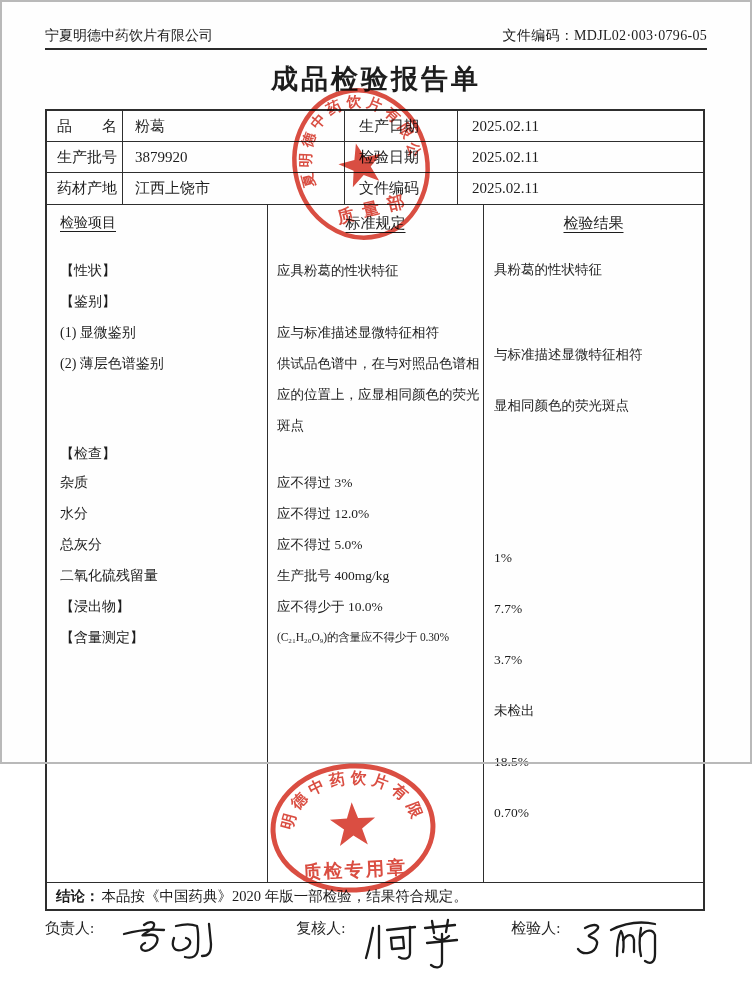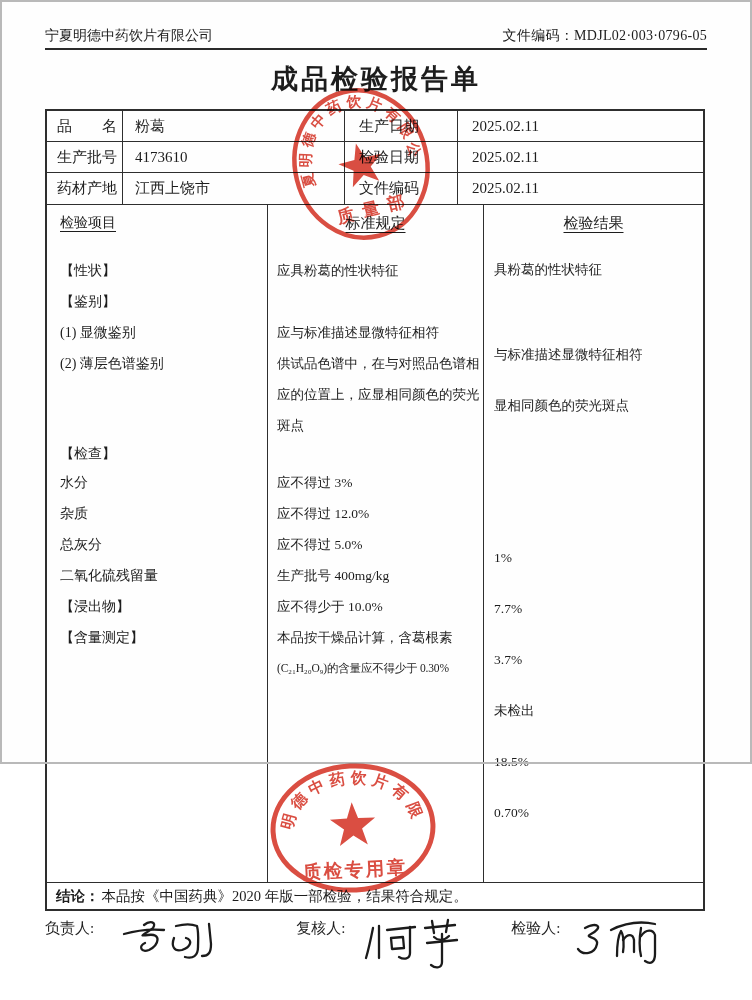--- a/index.html
+++ b/index.html
@@ -78,21 +78,21 @@
   <div class="report-table">
 
     <div class="info-row">
       <div class="cell c-label">品　　名</div>
       <div class="cell c-value">粉葛</div>
       <div class="cell c-label2">生产日期</div>
       <div class="cell c-value2">2025.02.11</div>
     </div>
     <div class="info-row">
       <div class="cell c-label">生产批号</div>
-      <div class="cell c-value">4173610</div>
+      <div class="cell c-value">3879920</div>
       <div class="cell c-label2">检验日期</div>
       <div class="cell c-value2">2025.02.11</div>
     </div>
     <div class="info-row">
       <div class="cell c-label">药材产地</div>
       <div class="cell c-value">江西上饶市</div>
       <div class="cell c-label2">文件编码</div>
       <div class="cell c-value2">2025.02.11</div>
     </div>
 
@@ -100,22 +100,22 @@
 
       <div class="mcol mcol1">
         <div class="h-head"><span class="ul">检验项目</span></div>
         <div class="ln">【性状】</div>
         <div class="ln">【鉴别】</div>
         <div class="ln">(1) 显微鉴别</div>
         <div class="ln">(2) 薄层色谱鉴别</div>
         <div class="ln"></div>
         <div class="ln"></div>
         <div class="ln-s">【检查】</div>
+        <div class="ln">杂质</div>
         <div class="ln">水分</div>
-        <div class="ln">杂质</div>
         <div class="ln">总灰分</div>
         <div class="ln">二氧化硫残留量</div>
         <div class="ln">【浸出物】</div>
         <div class="ln">【含量测定】</div>
         <div class="ln"></div>
         <div class="fill"></div>
       </div>
 
       <div class="mcol mcol2">
         <div class="h-head center"><span class="ul">标准规定</span></div>
@@ -124,21 +124,20 @@
         <div class="ln">应与标准描述显微特征相符</div>
         <div class="ln">供试品色谱中，在与对照品色谱相</div>
         <div class="ln">应的位置上，应显相同颜色的荧光</div>
         <div class="ln">斑点</div>
         <div class="ln-s"></div>
         <div class="ln">应不得过 3%</div>
         <div class="ln">应不得过 12.0%</div>
         <div class="ln">应不得过 5.0%</div>
         <div class="ln">生产批号 400mg/kg</div>
         <div class="ln">应不得少于 10.0%</div>
-        <div class="ln">本品按干燥品计算，含葛根素</div>
         <div class="ln fm">(C₂₁H₂₀O₉)的含量应不得少于 0.30%</div>
         <div class="fill"></div>
       </div>
 
       <div class="mcol mcol3">
         <div class="h-head center"><span class="ul">检验结果</span></div>
         <div class="ln">具粉葛的性状特征</div>
         <div class="ln"></div>
         <div class="ln">与标准描述显微特征相符</div>
         <div class="ln">显相同颜色的荧光斑点</div>

